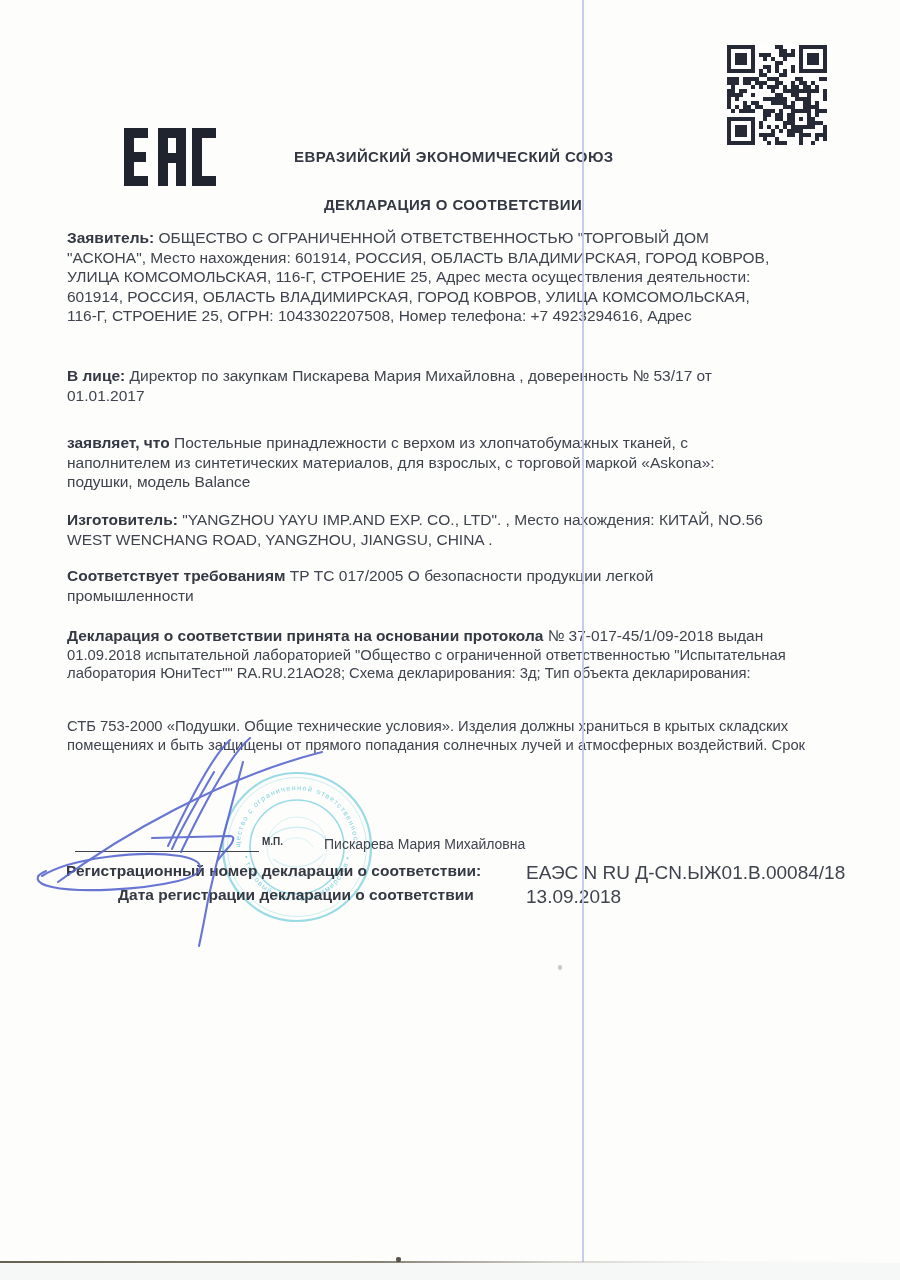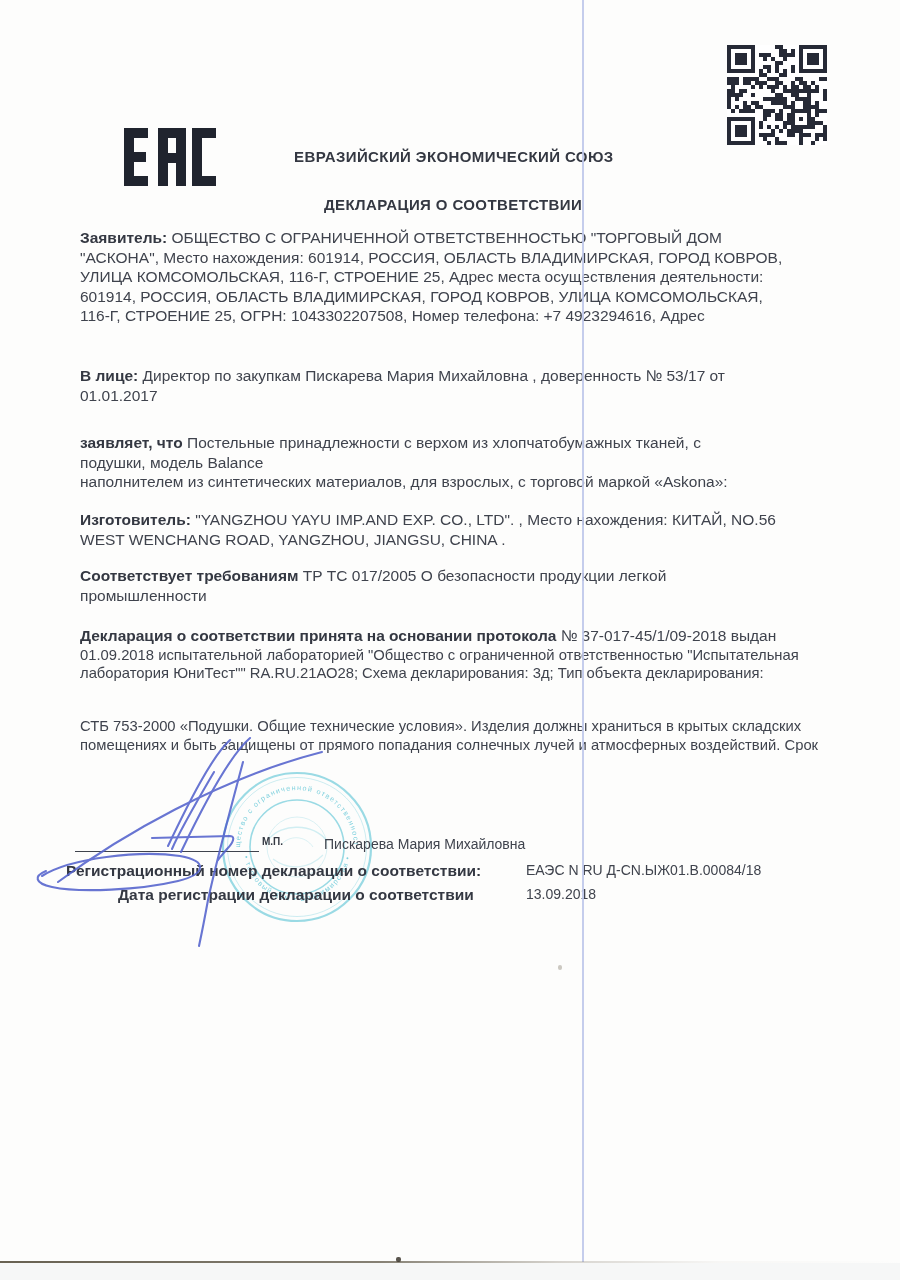--- a/index.html
+++ b/index.html
@@ -10,35 +10,35 @@
   body{background:#e9e9e9;font-family:"Liberation Sans","DejaVu Sans",sans-serif;}
   #page{position:relative;width:900px;height:1280px;background:var(--page-bg);overflow:hidden;
         color:var(--text);}
   
   .title{position:absolute;font-weight:bold;font-size:15px;letter-spacing:.4px;color:var(--text-bold);white-space:nowrap;}
   #title-union{left:294px;top:148px;}
   #title-doc{left:324px;top:196px;}
   #eac-logo{position:absolute;left:124px;top:128px;}
   #qr{position:absolute;left:727px;top:45px;}
   
-  .para{position:absolute;left:80px;width:800px;font-size:15.5px;line-height:19.6px;}
+  .para{position:absolute;left:67px;width:800px;font-size:15.5px;line-height:19.6px;}
   .para .line{white-space:nowrap;}
   .para .line.small{font-size:14.8px;line-height:18.7px;}
   .para b{font-weight:bold;color:var(--text-bold);}
   #p1{top:228px;} #p2{top:366px;} #p3{top:433px;} #p4{top:510px;}
   #p5{top:566px;} #p6{top:626px;} #p7h{top:698px;} #p7b{top:717px;line-height:19.3px;}
   #p8{top:801px;}
   
   #sig-underline{position:absolute;left:75px;top:836px;width:184px;height:15px;
                  border-bottom:1.6px solid var(--text);}
   #sig-mp{position:absolute;left:262px;top:836px;font-size:10px;font-weight:bold;color:var(--text-bold);}
   #sig-name{position:absolute;left:324px;top:836px;font-size:14px;text-align:right;}
   
   .reg-label{position:absolute;font-size:15.5px;font-weight:bold;color:var(--text-bold);white-space:nowrap;text-align:right;}
-  .reg-value{position:absolute;left:526px;font-size:14px;white-space:nowrap;}
+  .reg-value{position:absolute;left:526px;font-size:19px;white-space:nowrap;}
   #reg-num-label{left:66px;top:862px;} #reg-num-value{top:862px;}
   #reg-date-label{left:76px;top:886px;margin-left:42px;} #reg-date-value{top:886px;}
   
   #scan-line{position:absolute;left:582px;top:0;width:1.6px;height:1262px;background:var(--scan-line);opacity:.9;}
   #paper-edge{position:absolute;left:0;top:1261px;width:100%;height:2.4px;
       background:linear-gradient(to right, rgba(87,80,63,.9), rgba(87,80,63,.72) 42%,
                  rgba(140,132,118,.35) 62%, rgba(205,200,192,.12) 80%, rgba(0,0,0,0));}
   #scan-bottom{position:absolute;left:0;top:1263px;width:100%;height:17px;background:#f6f7f7;}
   .speck{position:absolute;border-radius:2px;}
   #speck-1{left:558px;top:965px;width:4px;height:5px;background:#b7b2a8;opacity:.7;}
@@ -419,22 +419,22 @@
         <div class="line"><span>УЛИЦА КОМСОМОЛЬСКАЯ, 116-Г, СТРОЕНИЕ 25, Адрес места осуществления деятельности:</span></div>
         <div class="line"><span>601914, РОССИЯ, ОБЛАСТЬ ВЛАДИМИРСКАЯ, ГОРОД КОВРОВ, УЛИЦА КОМСОМОЛЬСКАЯ,</span></div>
         <div class="line"><span>116-Г, СТРОЕНИЕ 25, ОГРН: 1043302207508, Номер телефона: +7 4923294616, Адрес</span></div>
       </div>
     <div class="para" id="p2">
         <div class="line"><b>В лице:</b><span> Директор по закупкам Пискарева Мария Михайловна , доверенность № 53/17 от</span></div>
         <div class="line"><span>01.01.2017</span></div>
       </div>
     <div class="para" id="p3">
         <div class="line"><b>заявляет, что</b><span> Постельные принадлежности с верхом из хлопчатобумажных тканей, с</span></div>
+        <div class="line"><span>наполнителем из синтетических материалов, для взрослых, с торговой маркой «Askona»:</span></div>
         <div class="line"><span>подушки, модель Balance</span></div>
-        <div class="line"><span>наполнителем из синтетических материалов, для взрослых, с торговой маркой «Askona»:</span></div>
       </div>
     <div class="para" id="p4">
         <div class="line"><b>Изготовитель:</b><span> "YANGZHOU YAYU IMP.AND EXP. CO., LTD". , Место нахождения: КИТАЙ, NO.56</span></div>
         <div class="line"><span>WEST WENCHANG ROAD, YANGZHOU, JIANGSU, CHINA .</span></div>
       </div>
     <div class="para" id="p5">
         <div class="line"><b>Соответствует требованиям</b><span> ТР ТС 017/2005 О безопасности продукции легкой</span></div>
         <div class="line"><span>промышленности</span></div>
       </div>
     <div class="para" id="p6">

